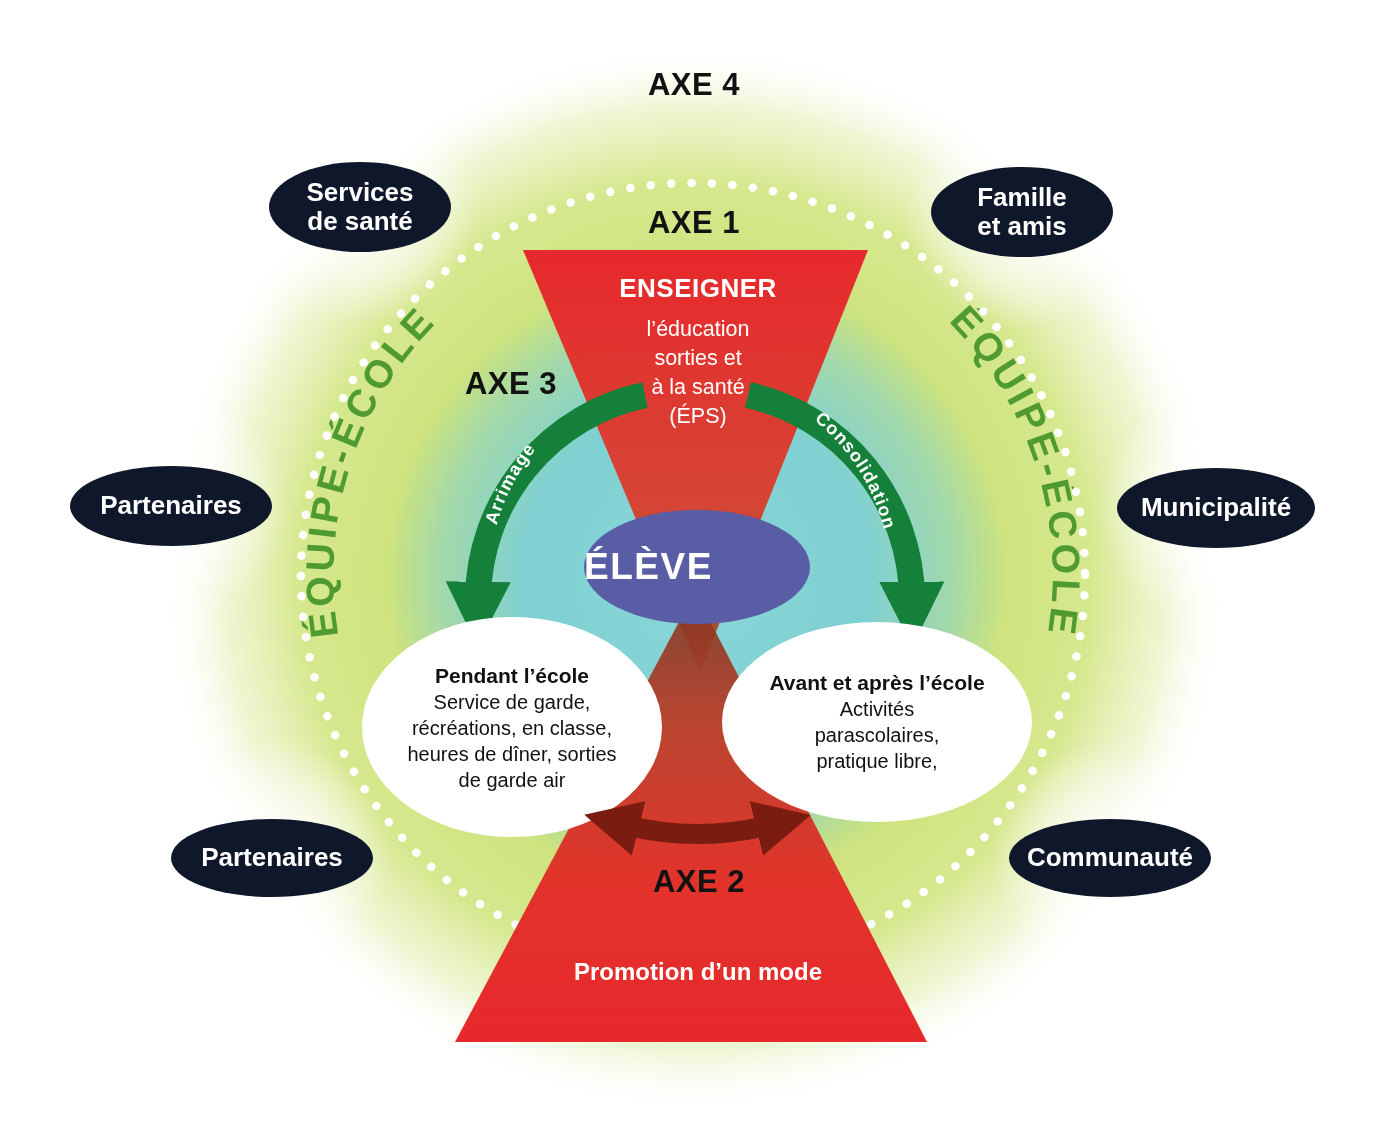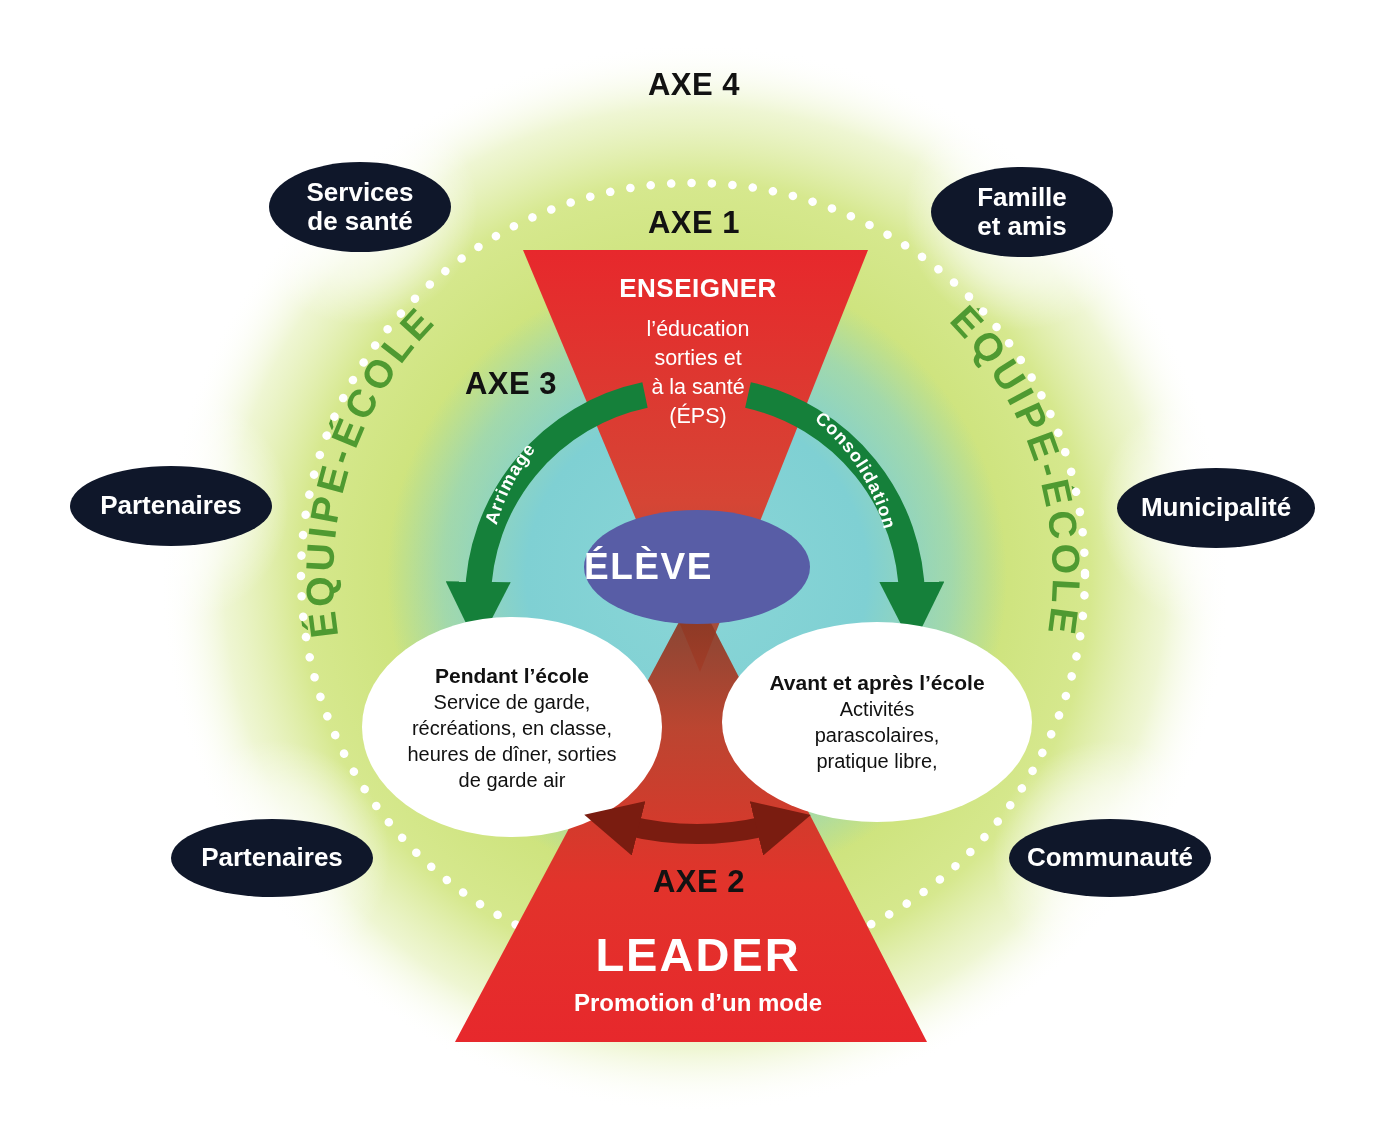--- a/index.html
+++ b/index.html
@@ -145,21 +145,20 @@
 
 <div class="tri-text" style="left:698px;top:352px;">
   <div class="title">ENSEIGNER</div>
   <div class="line">l’éducation</div>
   <div class="line">sorties et</div>
   <div class="line">à la santé</div>
   <div class="line">(ÉPS)</div>
 </div>
 
 <div class="leader-text" style="left:698px;top:972px;">
-  <div class="title">LEADER</div>
   <div class="line">Promotion d’un mode</div>
 </div>
 
 <div class="eleve" style="left:697px;top:567px;">
   <span>ÉLÈVE</span>
 </div>
 
 <div class="bubble-text" style="left:512px;top:728px;">
   <div class="title">Pendant l’école</div>
   <div class="line">Service de garde,</div>

